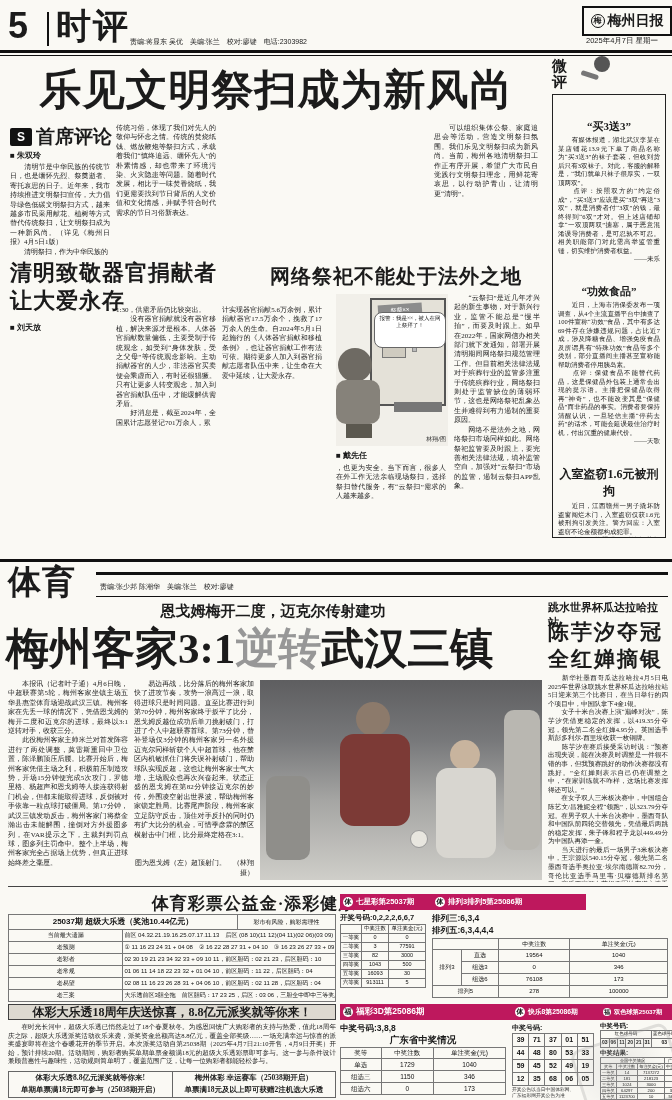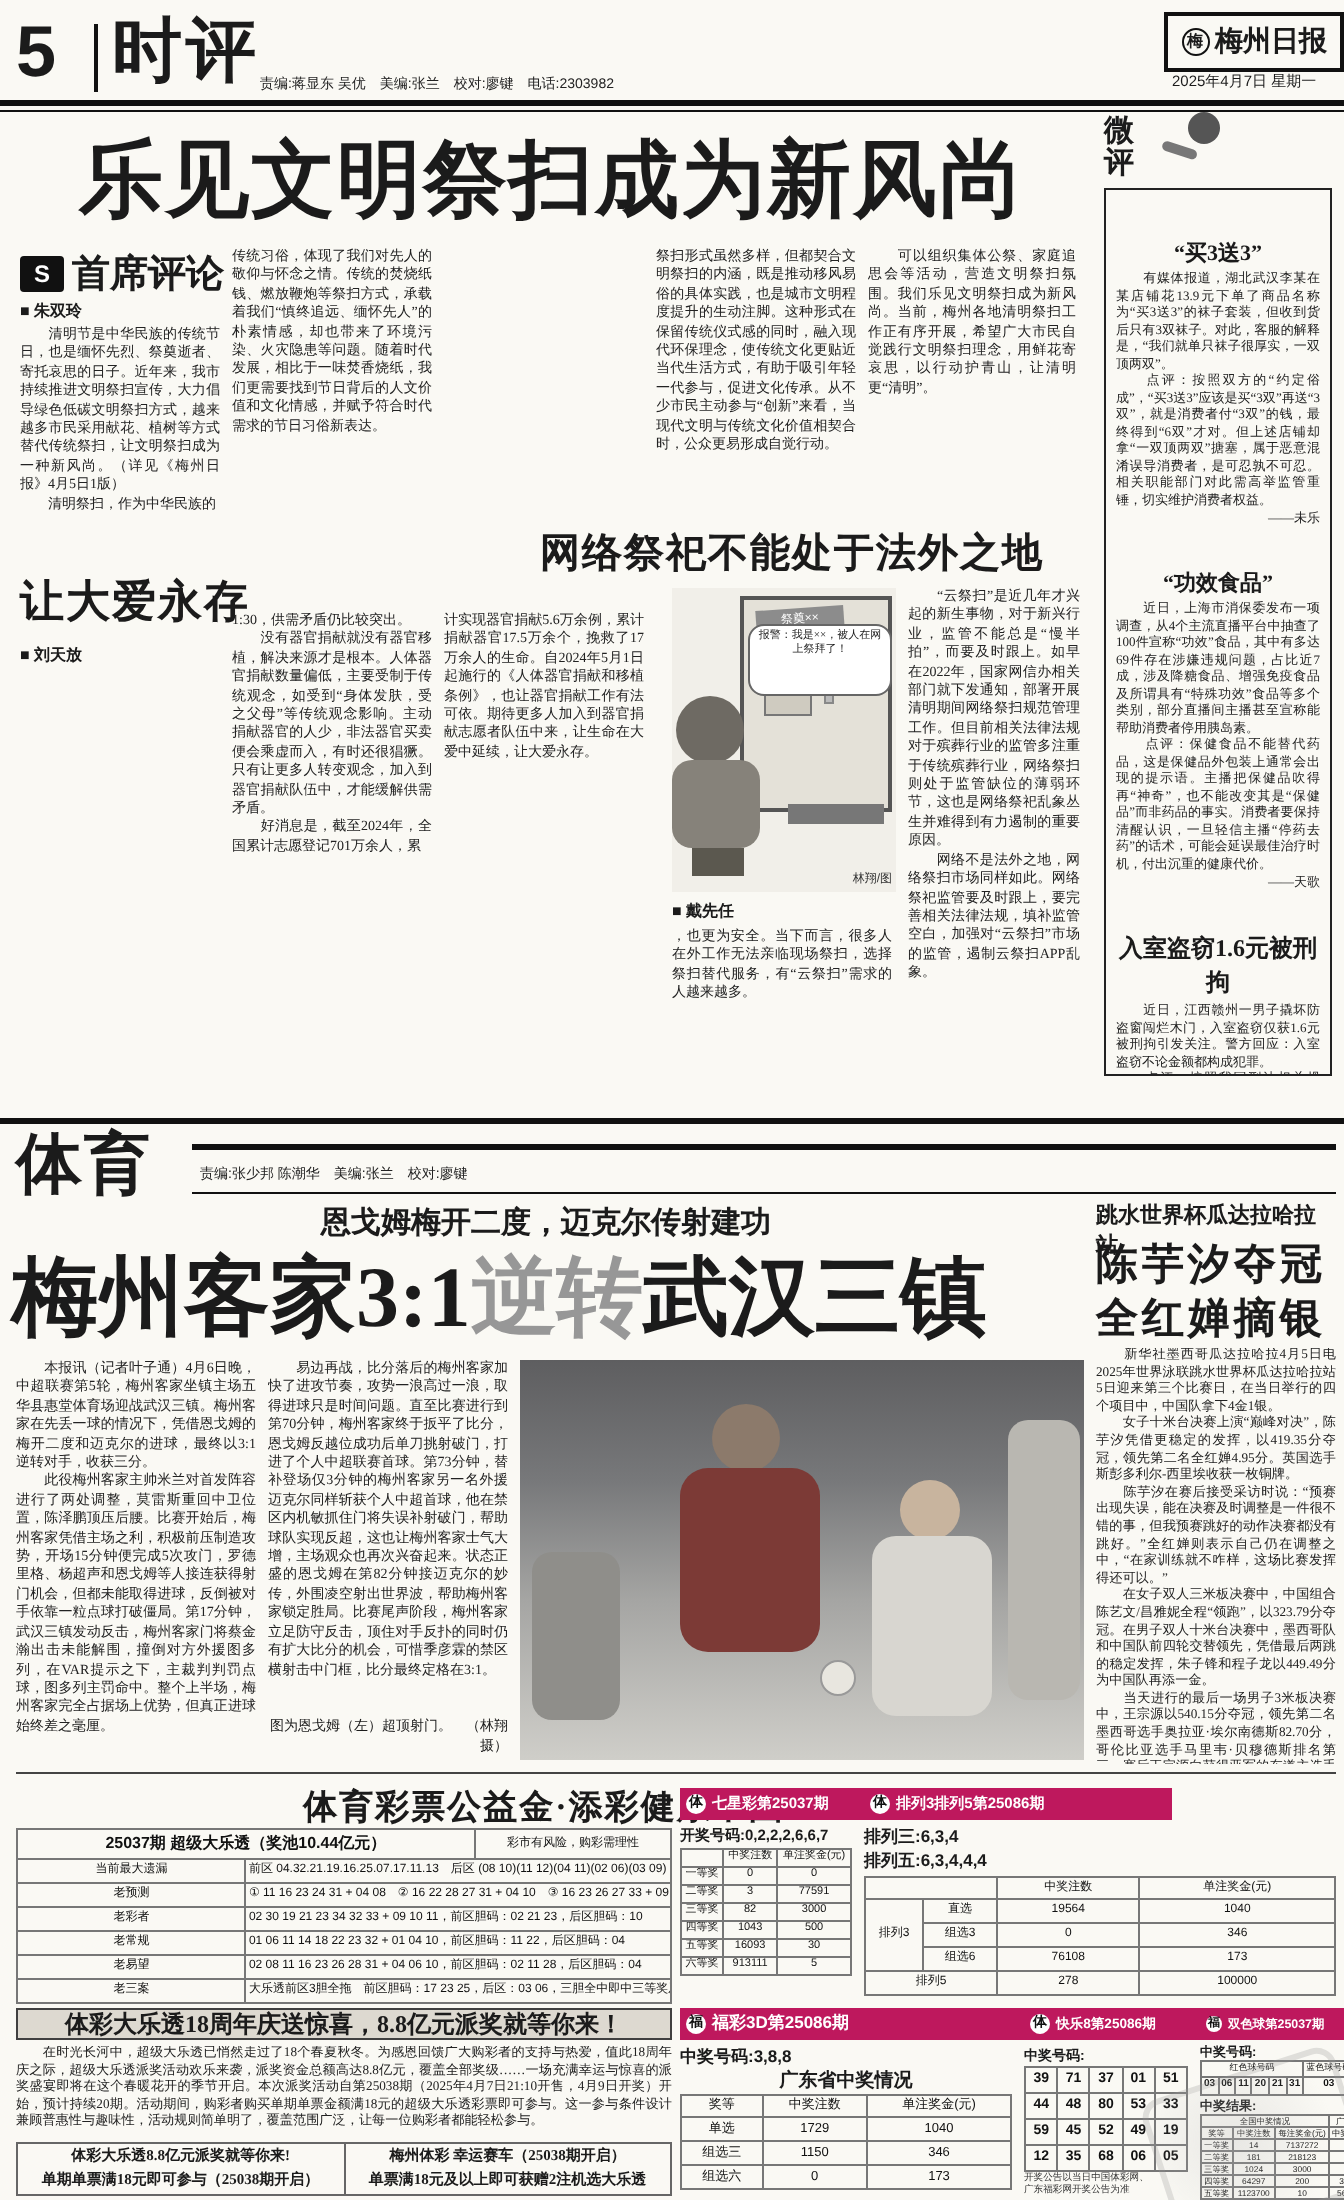--- a/index.html
+++ b/index.html
@@ -43,23 +43,23 @@
 
   <div class="abs" style="left:10px;top:124px;display:flex;align-items:center;gap:4px">
     <span class="hei" style="width:22px;height:18px;background:#111;color:#fff;font-size:12px;font-weight:bold;text-align:center;line-height:18px;border-radius:2px">S</span>
     <span class="hei" style="font-size:19px;font-weight:bold">首席评论</span>
   </div>
   <div class="abs hei" style="left:10px;top:150px;font-size:8px;font-weight:bold">■ 朱双玲</div>
 
   <div class="abs txt" style="left:10px;top:163px;width:100px;height:92px">　　清明节是中华民族的传统节日，也是缅怀先烈、祭奠逝者、寄托哀思的日子。近年来，我市持续推进文明祭扫宣传，大力倡导绿色低碳文明祭扫方式，越来越多市民采用献花、植树等方式替代传统祭扫，让文明祭扫成为一种新风尚。（详见《梅州日报》4月5日1版）
 　　清明祭扫，作为中华民族的</div>
   <div class="abs txt" style="left:116px;top:124px;width:100px;height:131px">传统习俗，体现了我们对先人的敬仰与怀念之情。传统的焚烧纸钱、燃放鞭炮等祭扫方式，承载着我们“慎终追远、缅怀先人”的朴素情感，却也带来了环境污染、火灾隐患等问题。随着时代发展，相比于一味焚香烧纸，我们更需要找到节日背后的人文价值和文化情感，并赋予符合时代需求的节日习俗新表达。</div>
-  <div class="abs txt" style="left:328px;top:124px;width:100px;height:131px">祭扫形式虽然多样，但都契合文明祭扫的内涵，既是推动移风易俗的具体实践，也是城市文明程度提升的生动注脚。这种形式在保留传统仪式感的同时，融入现代环保理念，使传统文化更贴近当代生活方式，有助于吸引年轻一代参与，促进文化传承。从不少市民主动参与“创新”来看，当现代文明与传统文化价值相契合时，公众更易形成自觉行动。</div>
   <div class="abs txt" style="left:434px;top:124px;width:104px;height:131px">　　可以组织集体公祭、家庭追思会等活动，营造文明祭扫氛围。我们乐见文明祭扫成为新风尚。当前，梅州各地清明祭扫工作正有序开展，希望广大市民自觉践行文明祭扫理念，用鲜花寄哀思，以行动护青山，让清明更“清明”。</div>
 
+  <div class="abs serifb" style="left:10px;top:258px;font-size:22px;letter-spacing:1px">清明致敬器官捐献者</div>
   <div class="abs serifb" style="left:10px;top:286px;font-size:22px;letter-spacing:1px">让大爱永存</div>
   <div class="abs hei" style="left:10px;top:322px;font-size:8px;font-weight:bold">■ 刘天放</div>
   <div class="abs txt" style="left:116px;top:306px;width:100px;height:252px">1:30，供需矛盾仍比较突出。
 　　没有器官捐献就没有器官移植，解决来源才是根本。人体器官捐献数量偏低，主要受制于传统观念，如受到“身体发肤，受之父母”等传统观念影响。主动捐献器官的人少，非法器官买卖便会乘虚而入，有时还很猖獗。只有让更多人转变观念，加入到器官捐献队伍中，才能缓解供需矛盾。
 　　好消息是，截至2024年，全国累计志愿登记701万余人，累</div>
   <div class="abs txt" style="left:222px;top:306px;width:100px;height:252px">计实现器官捐献5.6万余例，累计捐献器官17.5万余个，挽救了17万余人的生命。自2024年5月1日起施行的《人体器官捐献和移植条例》，也让器官捐献工作有法可依。期待更多人加入到器官捐献志愿者队伍中来，让生命在大爱中延续，让大爱永存。</div>
 
   <div class="abs serifb" style="left:250px;top:263px;width:292px;font-size:20px;text-align:center;letter-spacing:1px">网络祭祀不能处于法外之地</div>
 
   <div class="abs" style="left:336px;top:294px;width:112px;height:152px;background:#f1efe9;overflow:hidden">

